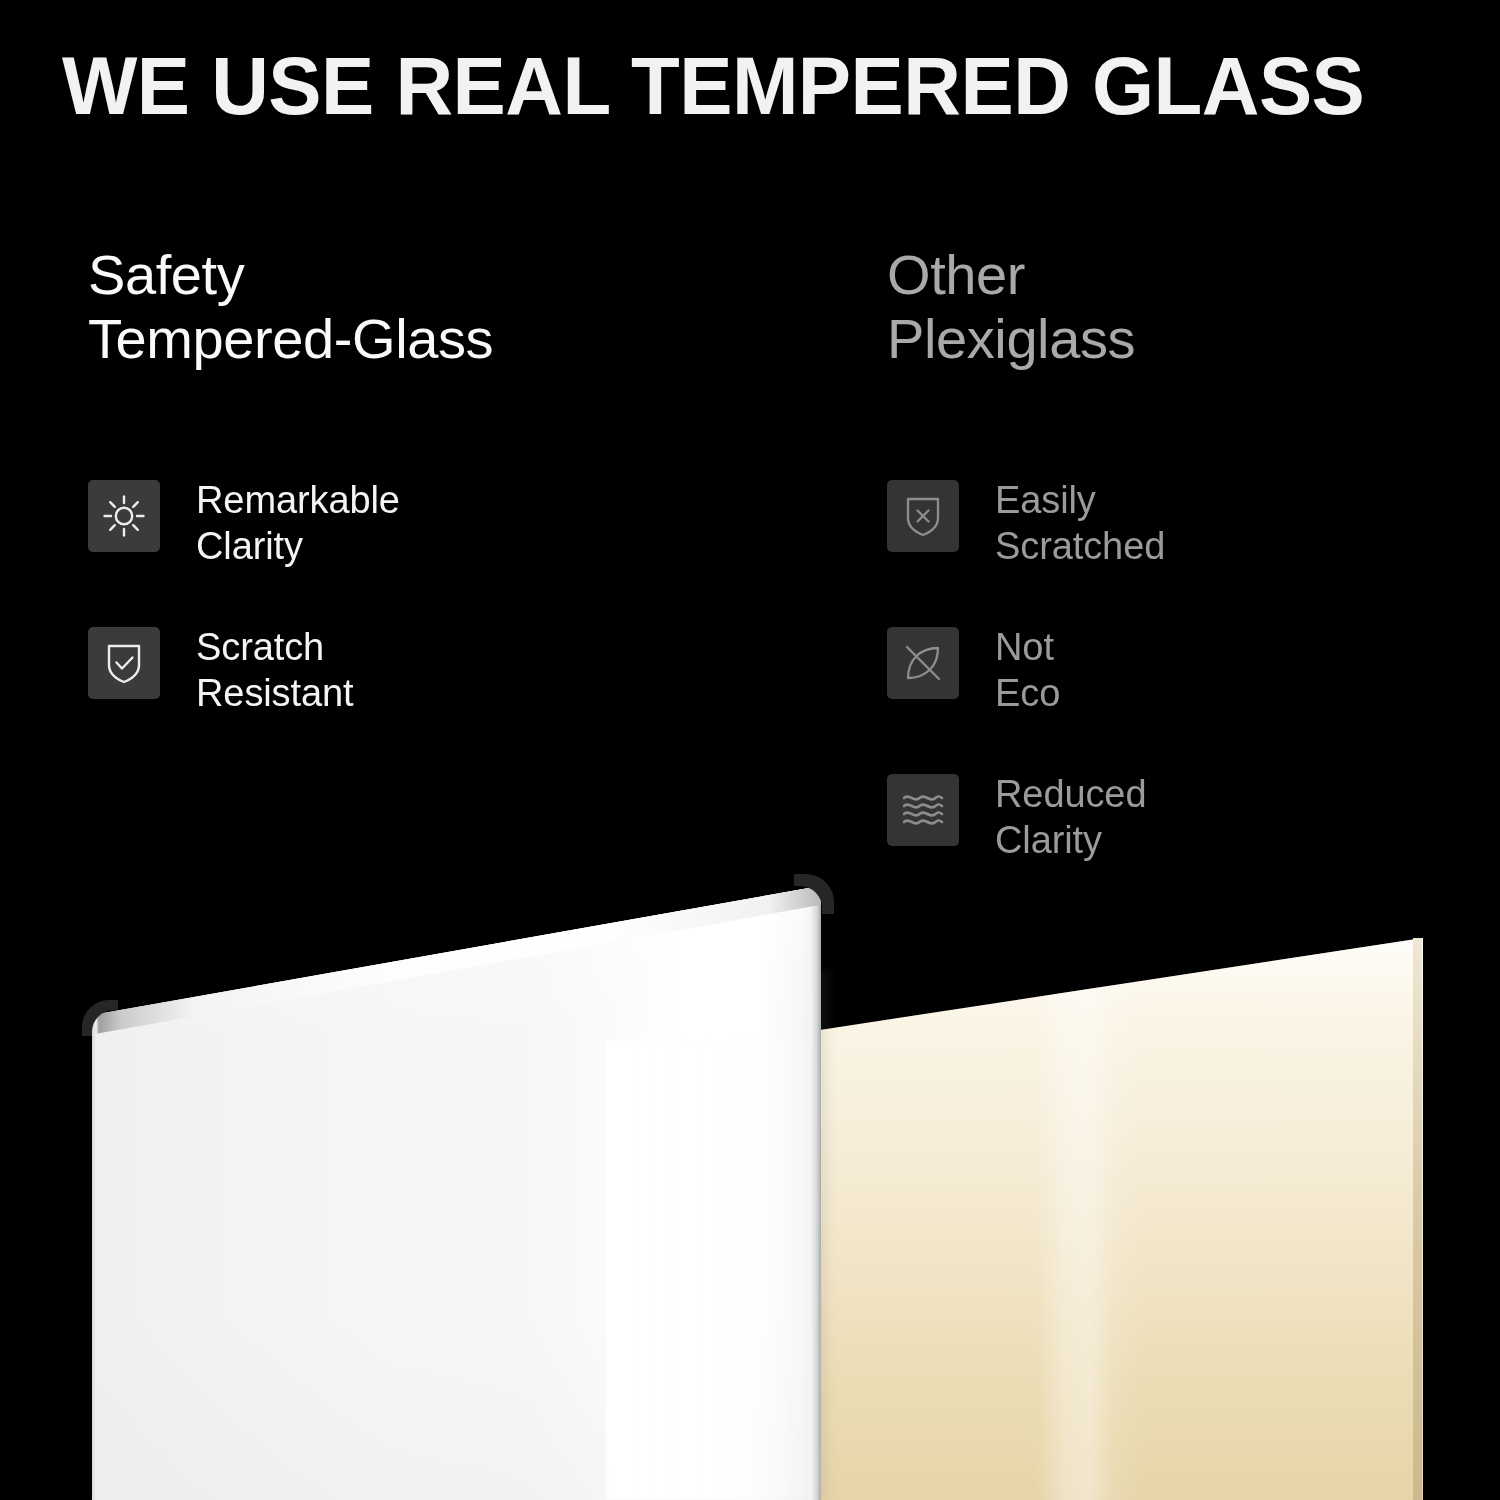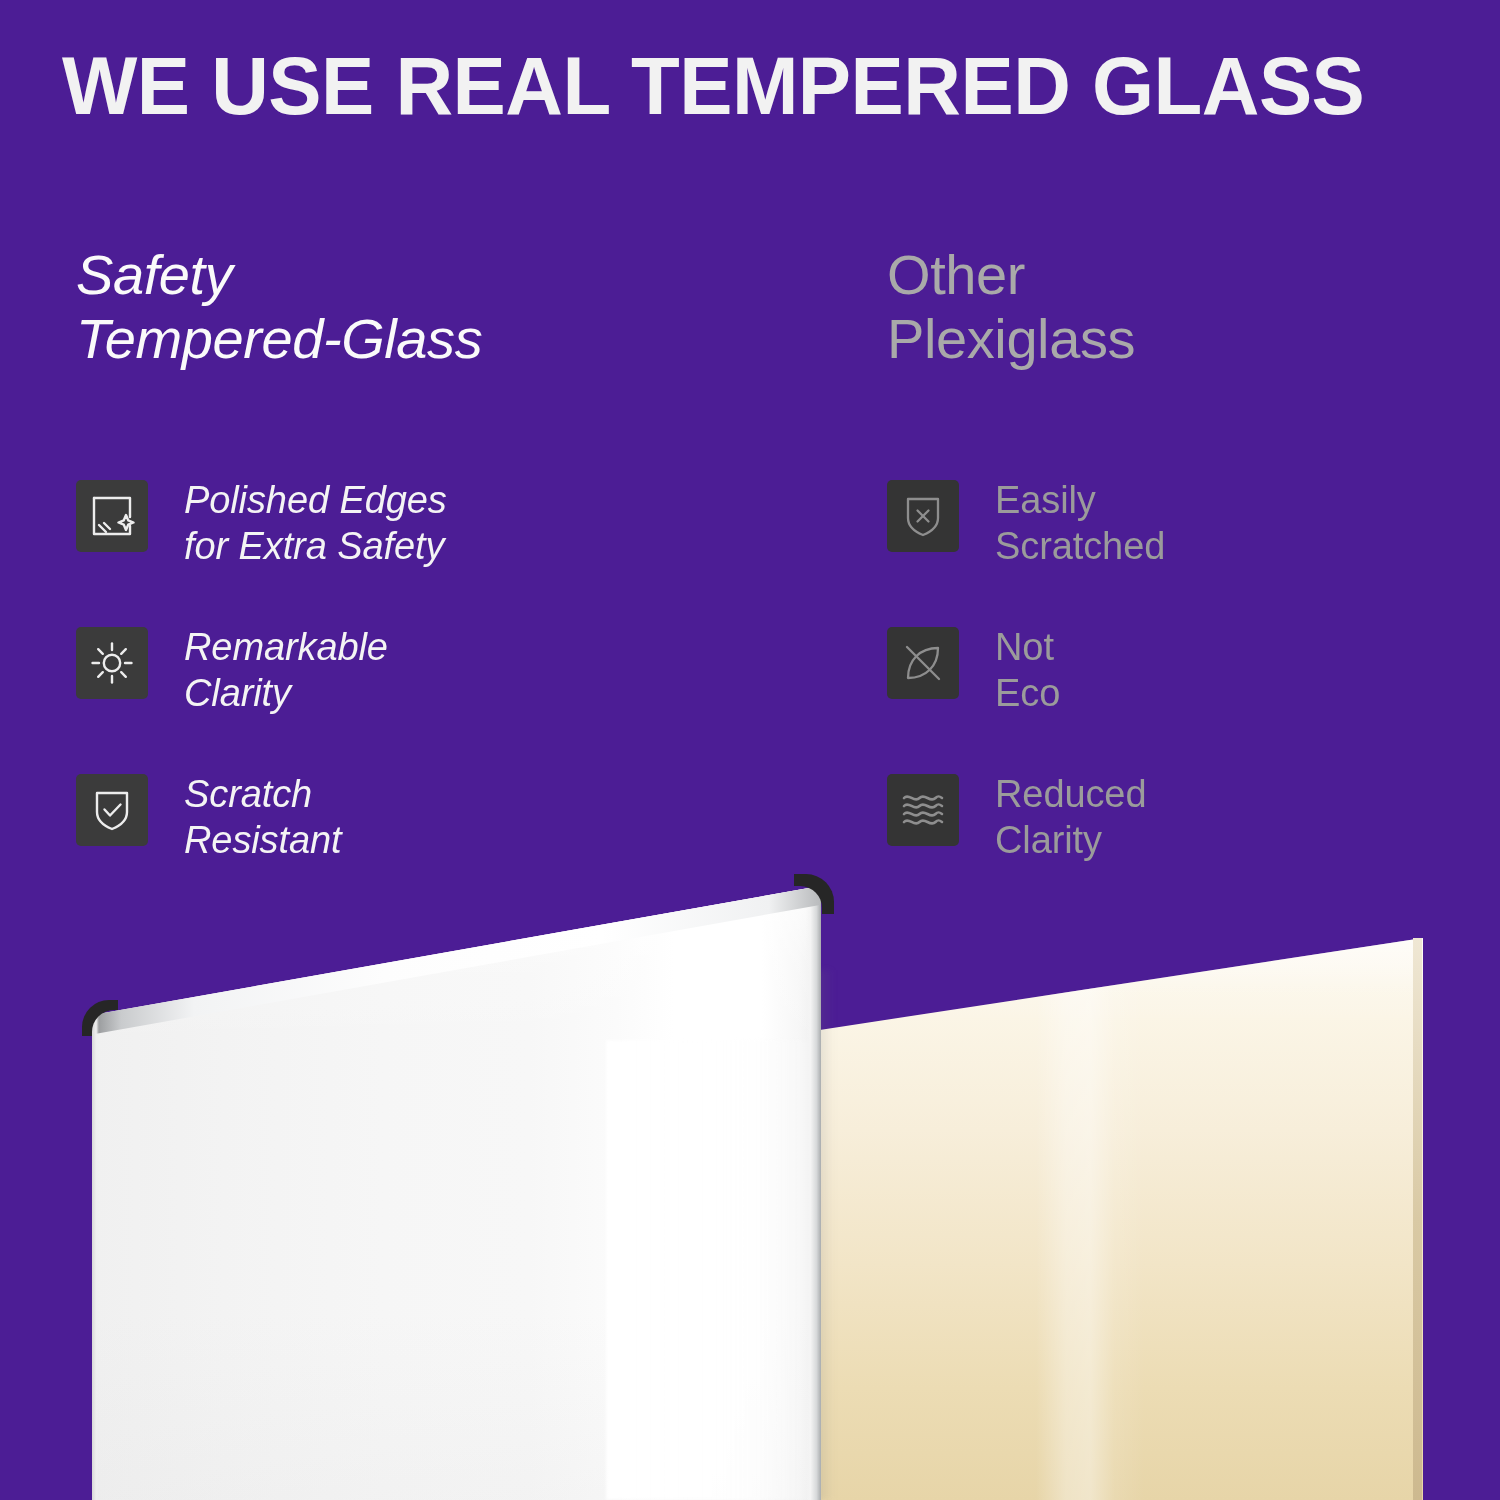--- a/index.html
+++ b/index.html
@@ -4,21 +4,21 @@
 <style>
   html, body {
     margin: 0;
     padding: 0;
     background: #1c1c1c;
   }
   #page {
     position: relative;
     width: 1500px;
     height: 1500px;
-    background: #4c1d95;
+    background: #000000;
     overflow: hidden;
     font-family: "Liberation Sans", sans-serif;
     -webkit-font-smoothing: antialiased;
   }
 
   
   .title {
     position: absolute;
     left: 62px;
     top: 38px;
@@ -34,21 +34,21 @@
     transform: scaleX(0.985);
     transform-origin: left center;
   }
 
   
   .column {
     position: absolute;
     top: 243px;
     width: 560px;
   }
-  .col-left  { left: 76px; font-style: italic; }
+  .col-left  { left: 88px; }
   .col-right { left: 887px; }
 
   .col-heading {
     font-size: 56px;
     font-weight: normal;
     line-height: 64px;
     letter-spacing: -0.4px;
     margin: 0;
     white-space: pre-line;
   }
@@ -282,33 +282,20 @@
 
   <div class="title">WE USE REAL TEMPERED GLASS</div>
 
   <div class="column col-left">
 
     <h2 class="col-heading">Safety
 Tempered-Glass</h2>
 
     <div class="features">
 
-      <div class="feature-row">
-        <div class="icon-tile">
-          <svg width="46" height="46" viewBox="0 0 46 46" fill="none" stroke-width="2.4" stroke-linecap="round" stroke-linejoin="round">
-            <path d="M5 5 H41 V24"></path>
-            <path d="M41 33 V41 H5 V5"></path>
-            <path d="M10 32 L17 39"></path>
-            <path d="M15 30 L21 36"></path>
-            <path d="M37 22 L39.2 27.3 L44.5 29.5 L39.2 31.7 L37 37 L34.8 31.7 L29.5 29.5 L34.8 27.3 Z"></path>
-          </svg>
-        </div>
-        <div class="feature-label">Polished Edges
-for Extra Safety</div>
-      </div>
 
       <div class="feature-row">
         <div class="icon-tile">
           <svg width="46" height="46" viewBox="0 0 46 46" fill="none" stroke-width="2.4" stroke-linecap="round">
             <circle cx="23" cy="23" r="8.2"></circle>
             <path d="M23 3.5 V10"></path>
             <path d="M23 36 V42.5"></path>
             <path d="M3.5 23 H10"></path>
             <path d="M36 23 H42.5"></path>
             <path d="M9.2 9.2 L13.8 13.8"></path>

